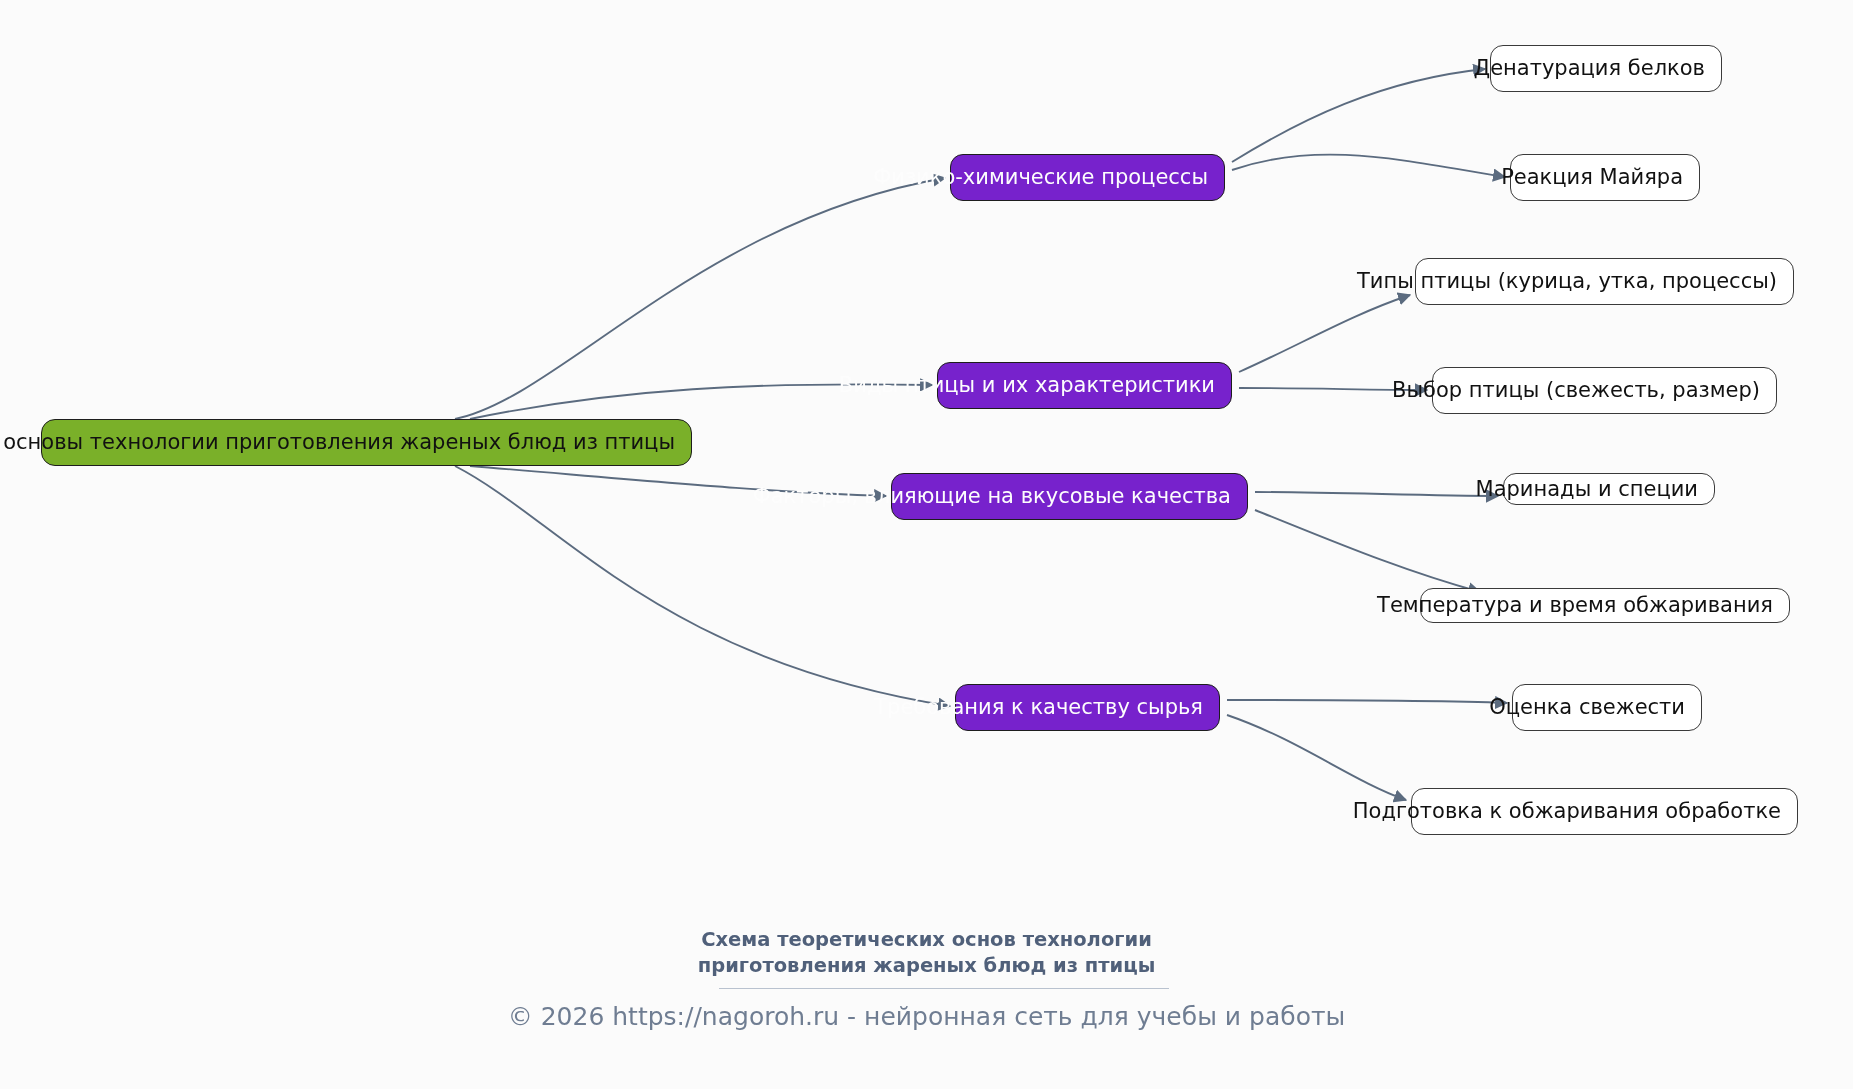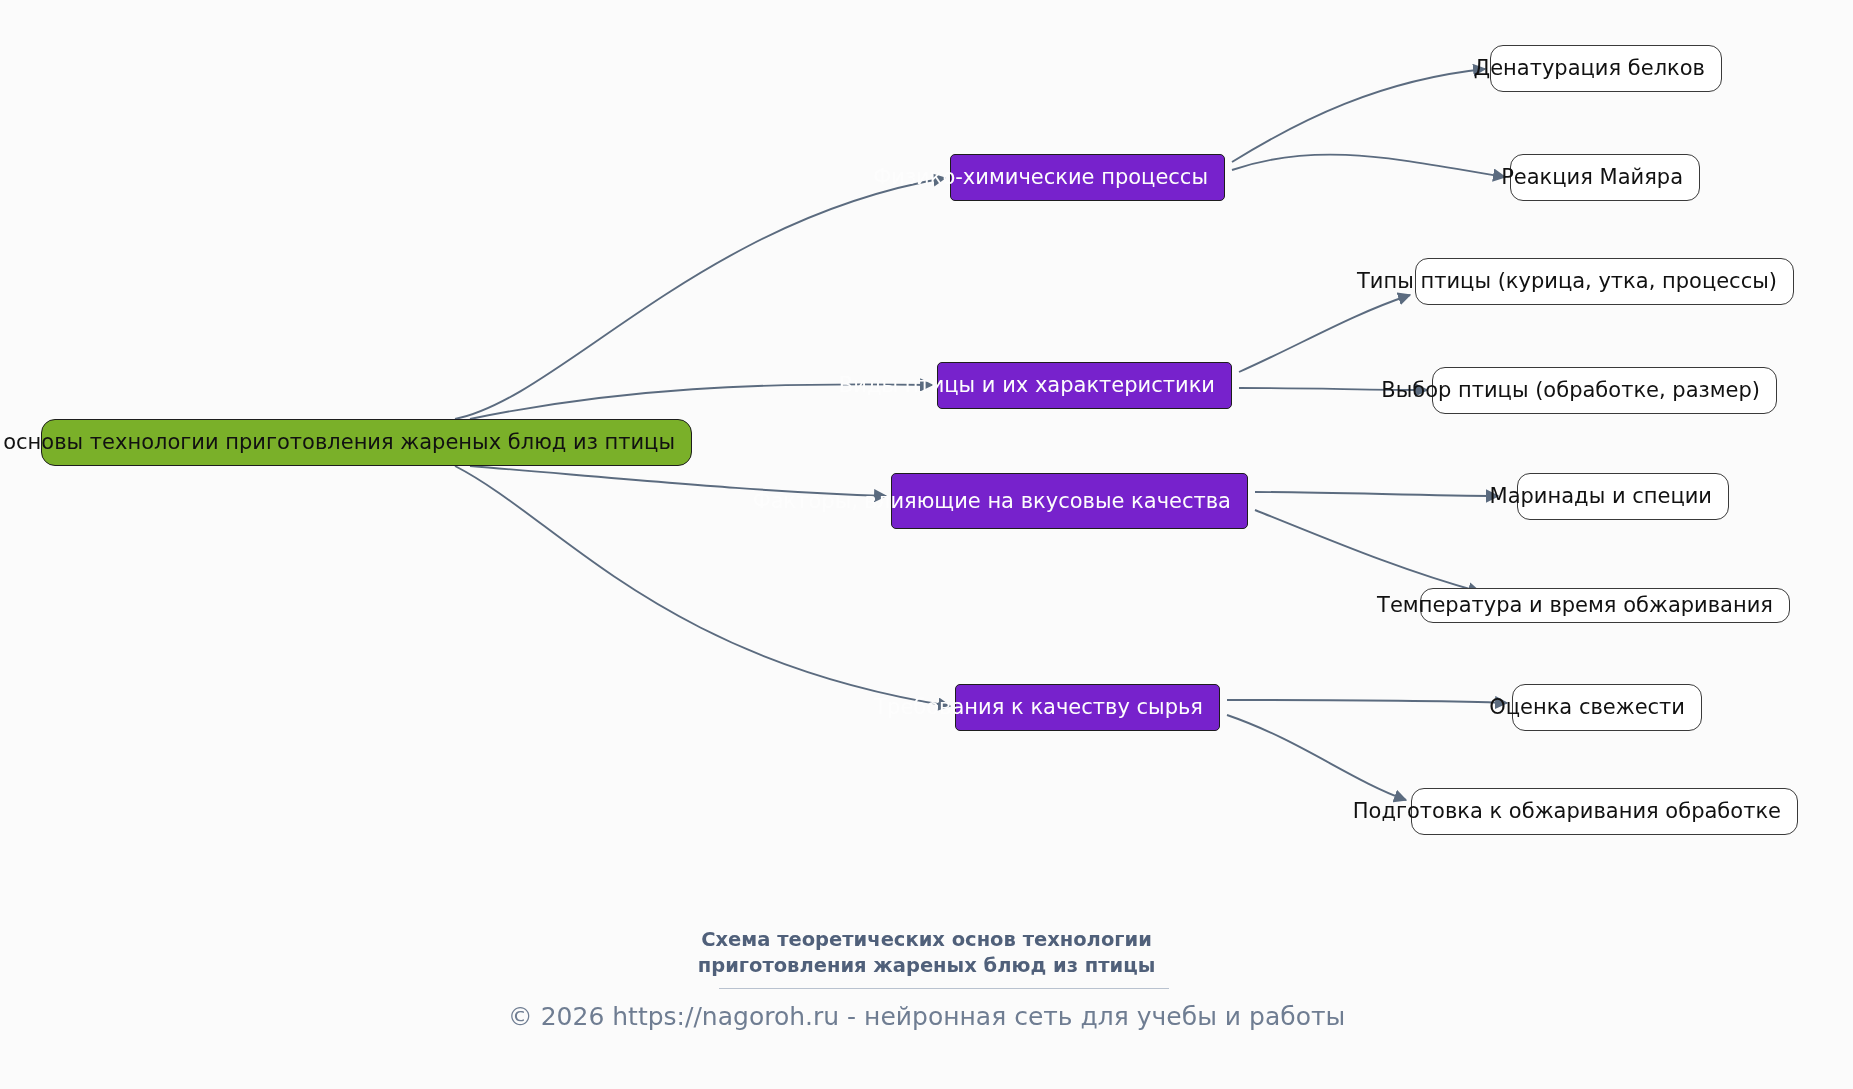--- a/index.html
+++ b/index.html
@@ -51,21 +51,21 @@
     padding: 0 16px;
     border-radius: 14px;
   }
 
   .node-branch {
     background: #7722cc;
     border: 1.6px solid #1d1d1d;
     color: #fdfdfd;
     font-size: 21px;
     padding: 0 16px;
-    border-radius: 5px;
+    border-radius: 13px;
   }
 
   .node-leaf {
     background: #ffffff;
     border: 1.5px solid #3a3a3a;
     color: #111111;
     font-size: 21px;
     padding: 0 16px;
     border-radius: 13px;
   }
@@ -142,27 +142,27 @@
     <span>Реакция Майяра</span>
   </div>
 
   <div class="node node-branch" style="left:937px; top:362px; width:295px; height:47px;">
     <span>Виды птицы и их характеристики</span>
   </div>
   <div class="node node-leaf" style="left:1415px; top:258px; width:379px; height:47px;">
     <span>Типы птицы (курица, утка, процессы)</span>
   </div>
   <div class="node node-leaf" style="left:1432px; top:367px; width:345px; height:47px;">
-    <span>Выбор птицы (обработке, размер)</span>
+    <span>Выбор птицы (свежесть, размер)</span>
   </div>
 
-  <div class="node node-branch" style="left:891px; top:473px; width:357px; height:56px;">
+  <div class="node node-branch" style="left:891px; top:473px; width:357px; height:47px;">
     <span>Факторы, влияющие на вкусовые качества</span>
   </div>
-  <div class="node node-leaf" style="left:1503px; top:473px; width:212px; height:47px;margin-left:14px;">
+  <div class="node node-leaf" style="left:1503px; top:473px; width:212px; height:32px;">
     <span>Маринады и специи</span>
   </div>
   <div class="node node-leaf" style="left:1420px; top:588px; width:370px; height:35px;">
     <span>Температура и время обжаривания</span>
   </div>
 
   <div class="node node-branch" style="left:955px; top:684px; width:265px; height:47px;">
     <span>Требования к качеству сырья</span>
   </div>
   <div class="node node-leaf" style="left:1512px; top:684px; width:190px; height:47px;">

